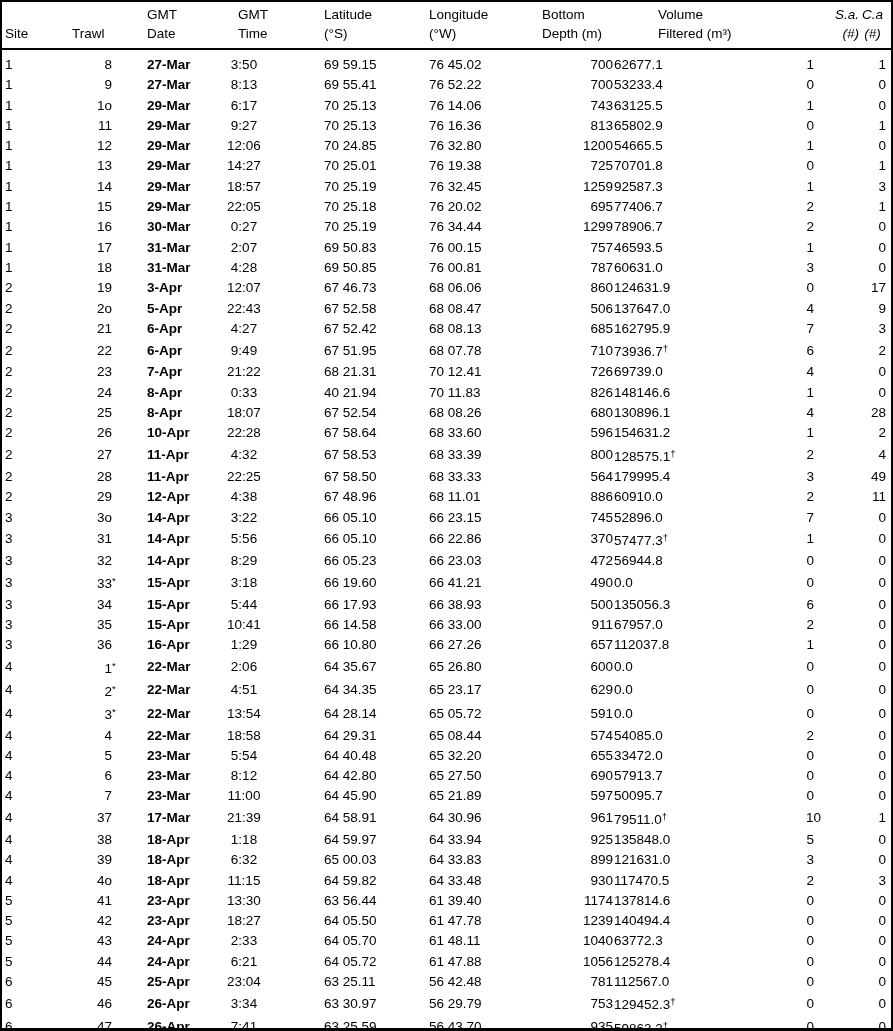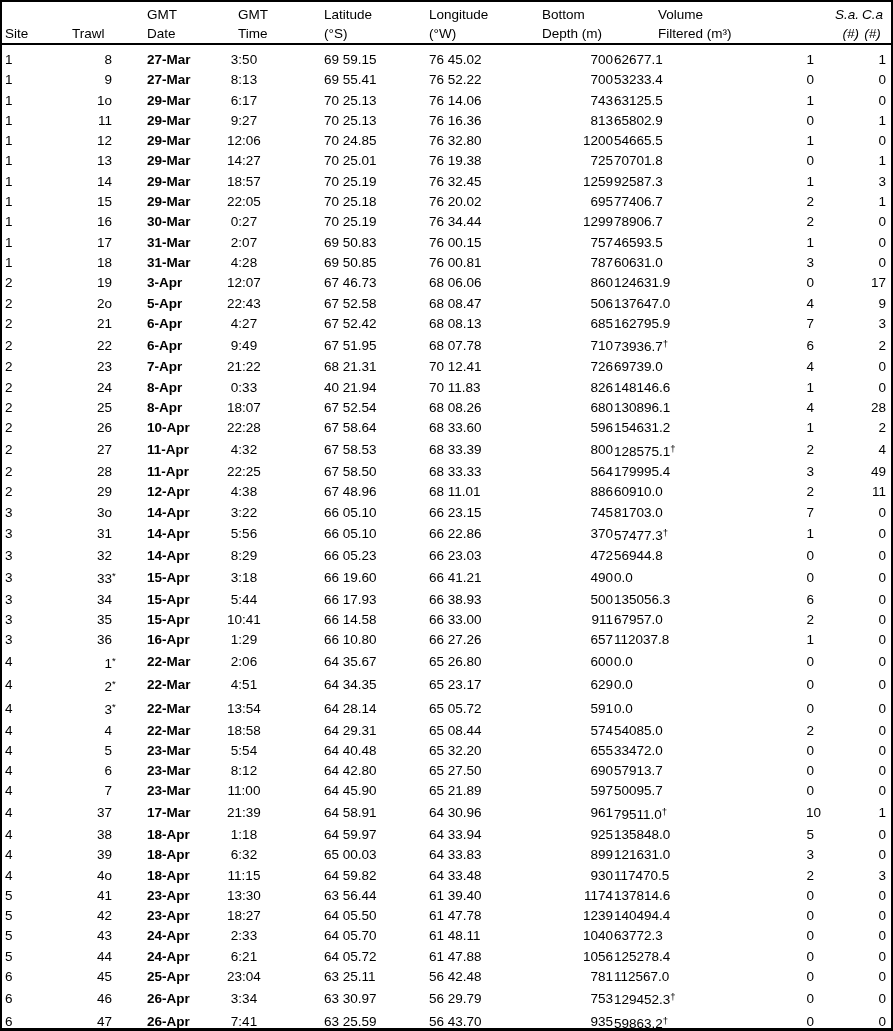--- a/index.html
+++ b/index.html
@@ -27,20 +27,21 @@
   th, td {
     font-size:13.5px;
     font-weight:normal;
     white-space:nowrap;
     overflow:visible;
   }
   thead th {
     vertical-align:bottom;
     border-bottom:2px solid var(--border,#000000);
     padding-top:3px;
+    padding-bottom:5px;
     text-align:left;
   }
   thead .hline { line-height:19px; }
 
   tbody td { height:20.3px; line-height:20.3px; }
   tbody tr:first-child td { padding-top:5px; }
 
   
   tbody td:nth-child(1){ text-align:left;  padding-left:3px; }
   tbody td:nth-child(2){ text-align:right; padding-right:2px; }
@@ -401,21 +402,21 @@
           <td>11</td>
         </tr>
         <tr>
           <td>3</td>
           <td>3o</td>
           <td>14-Apr</td>
           <td>3:22</td>
           <td>66 05.10</td>
           <td>66 23.15</td>
           <td>745</td>
-          <td>81703.0</td>
+          <td>52896.0</td>
           <td>7</td>
           <td>0</td>
         </tr>
         <tr>
           <td>3</td>
           <td>31</td>
           <td>14-Apr</td>
           <td>5:56</td>
           <td>66 05.10</td>
           <td>66 22.86</td>

